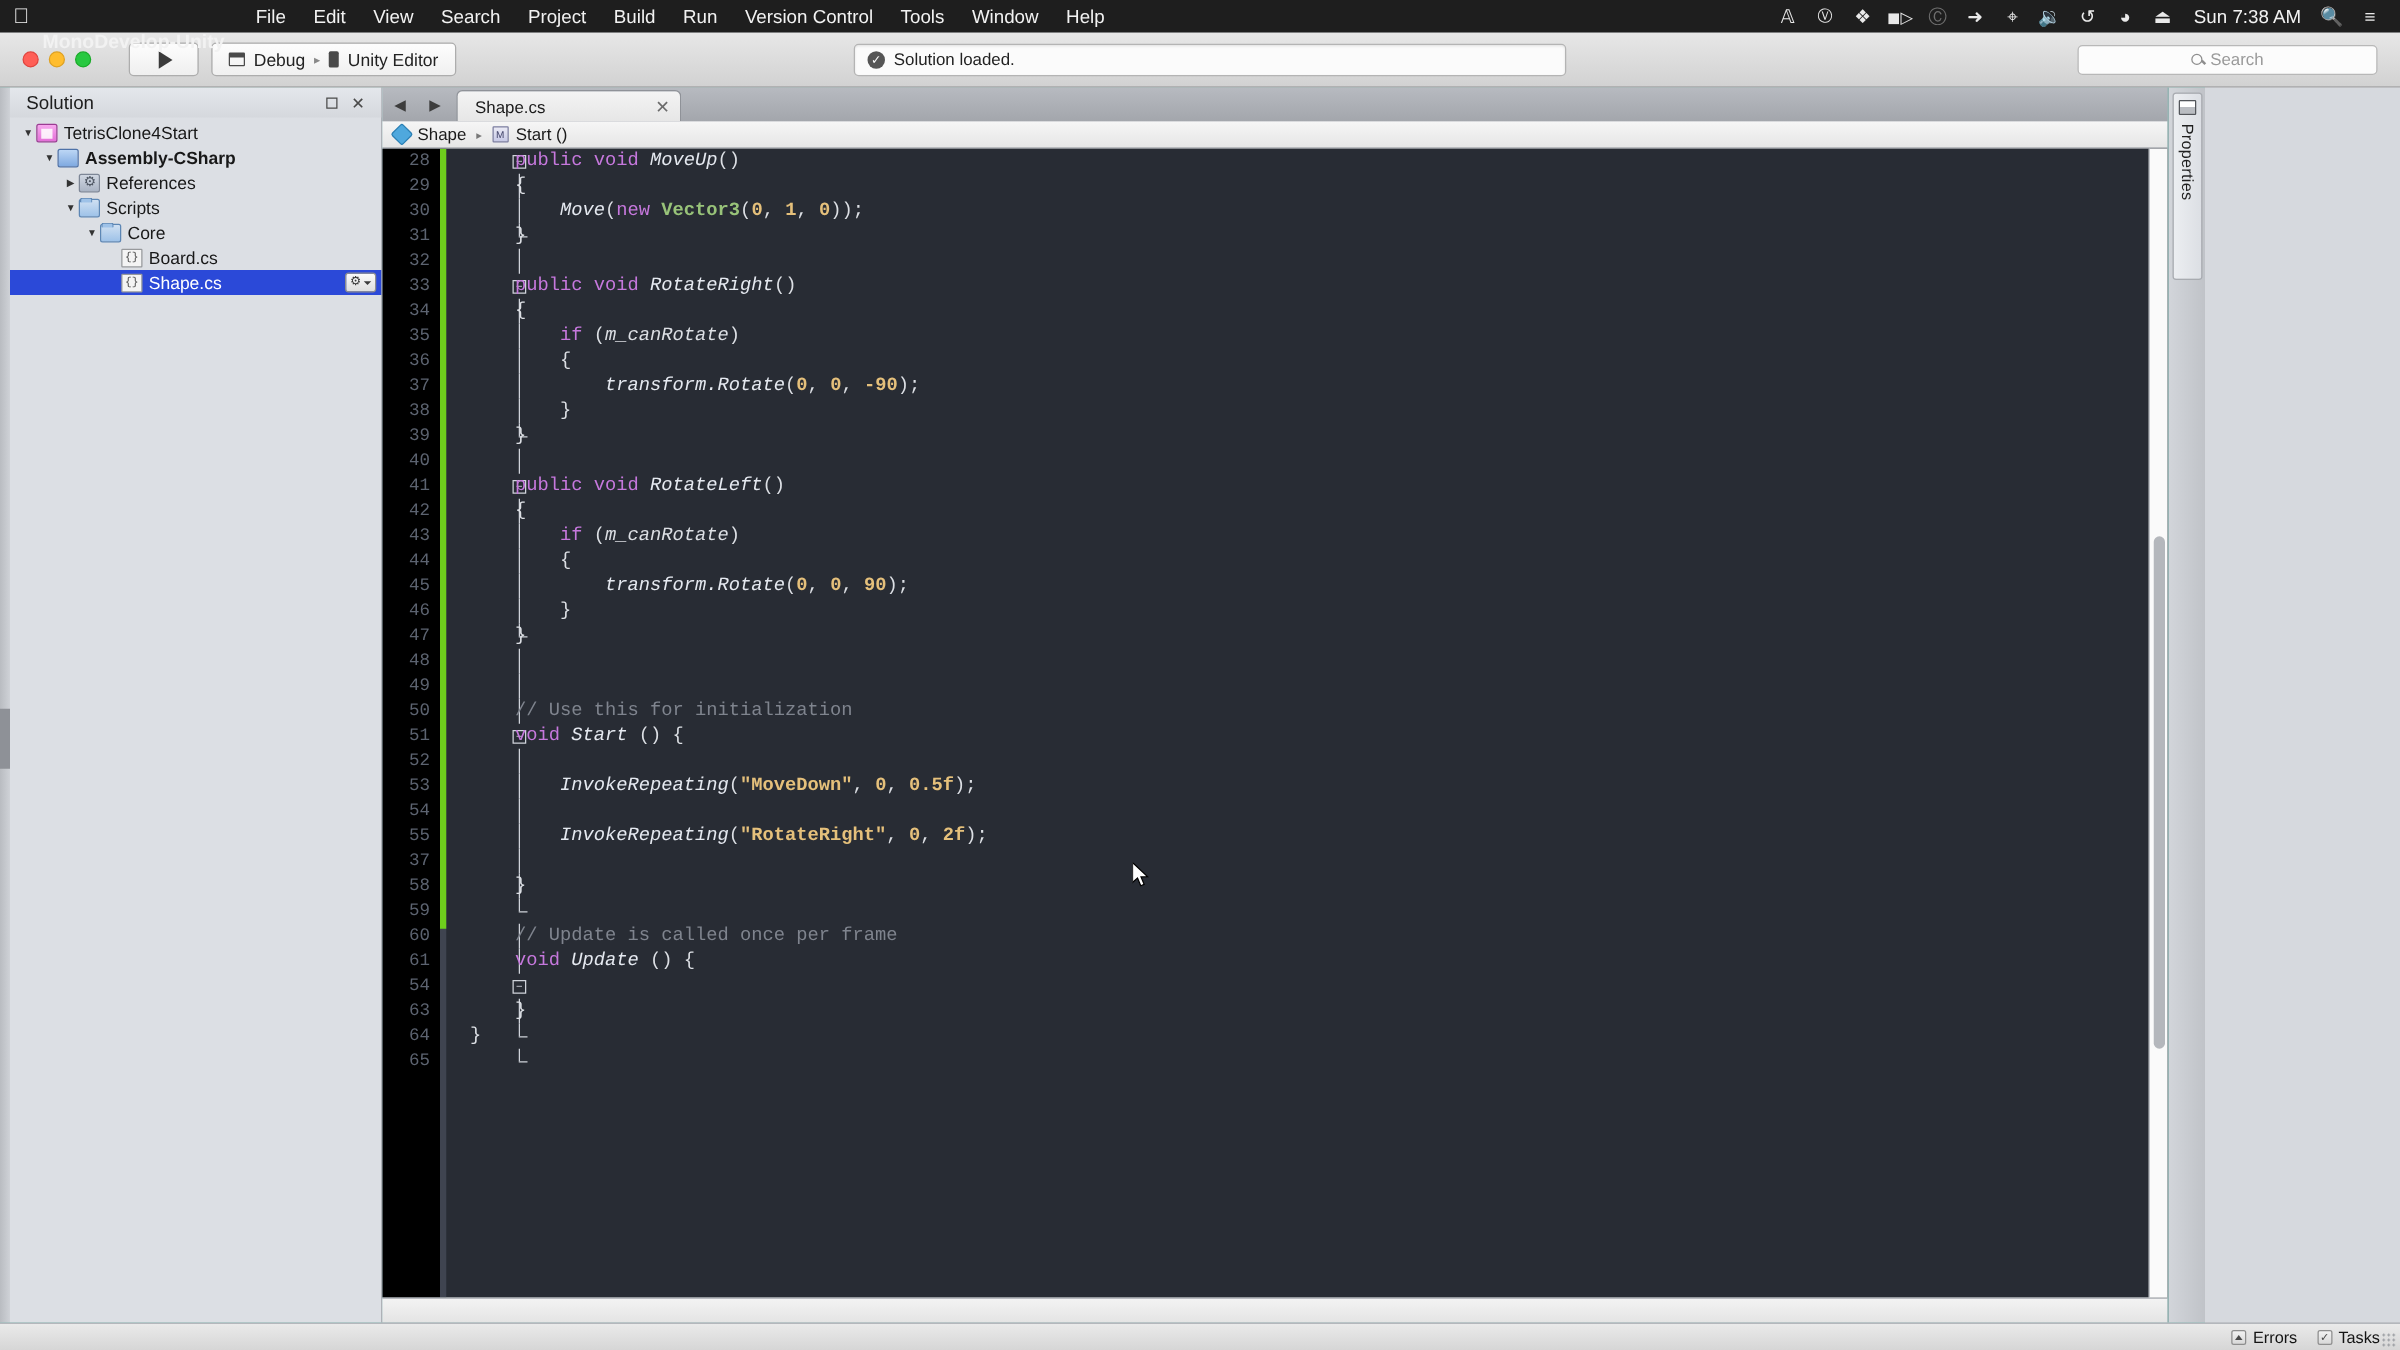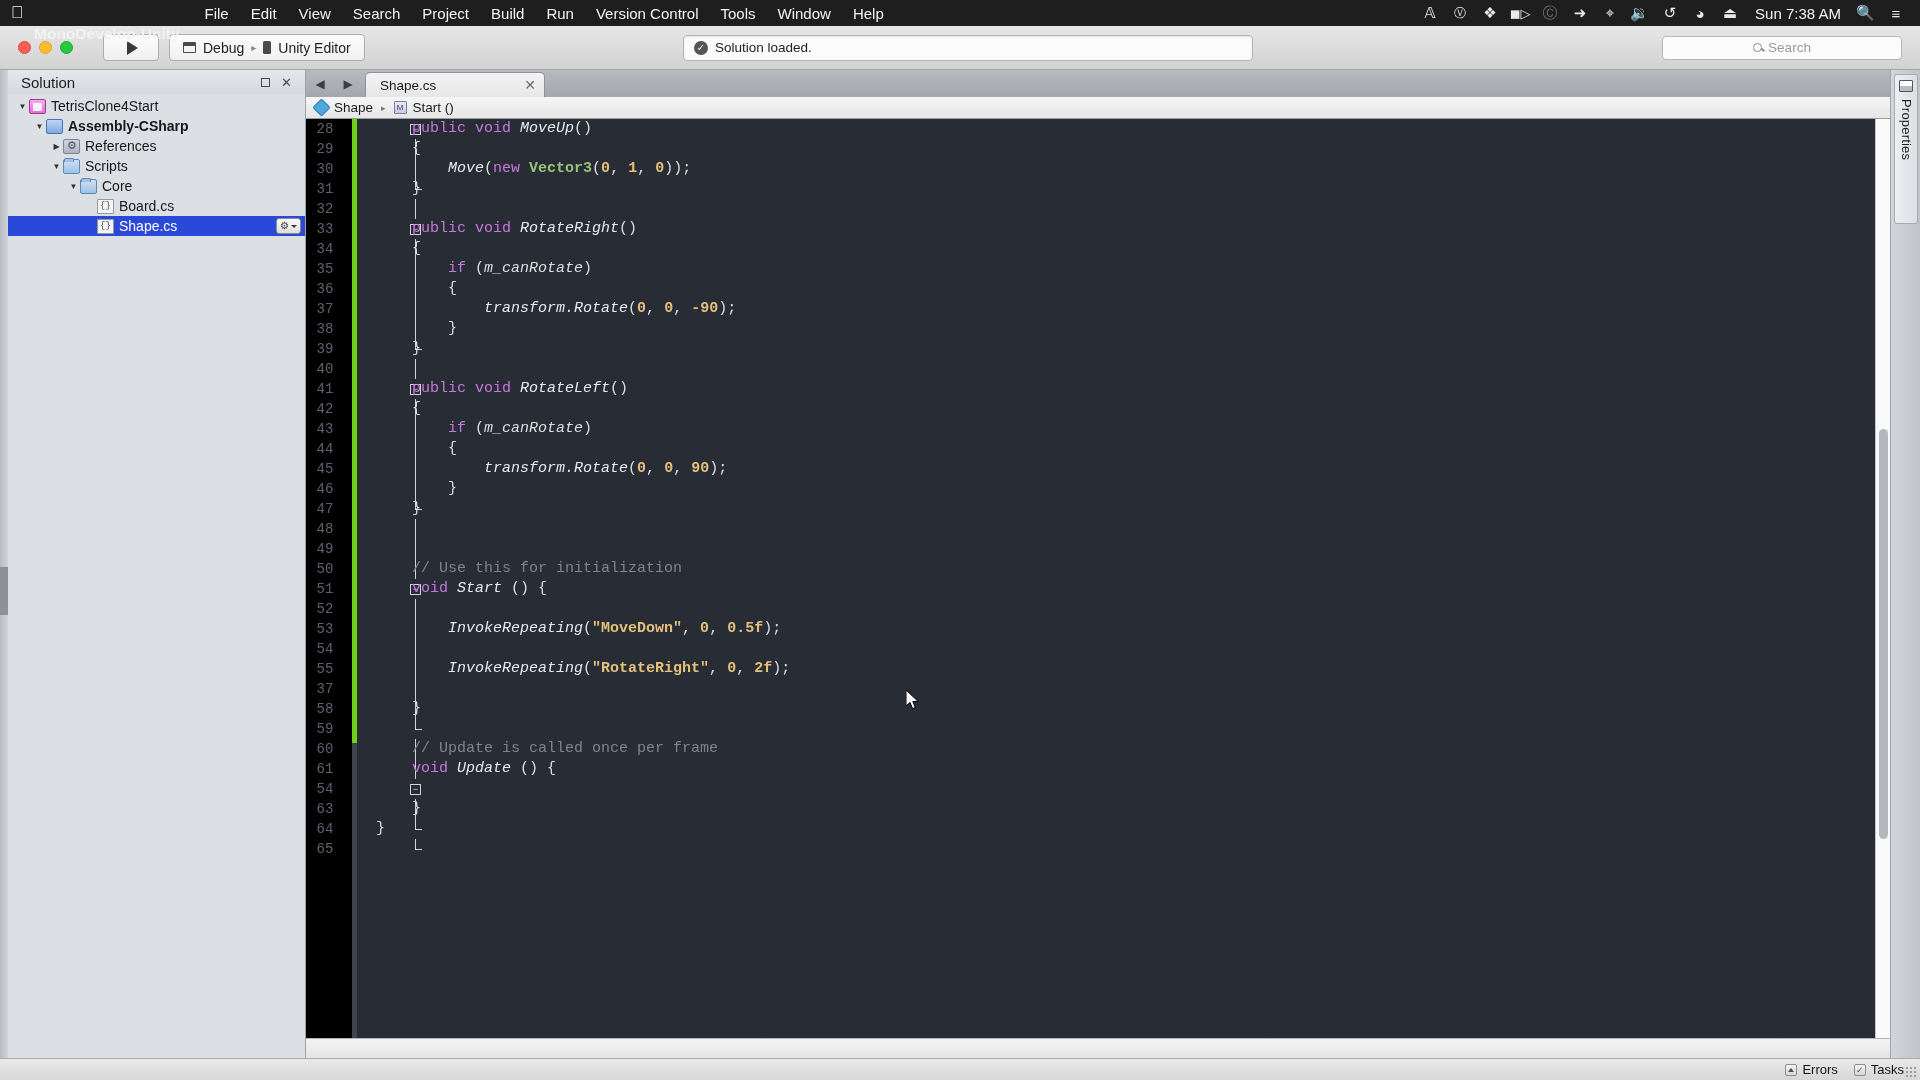--- a/index.html
+++ b/index.html
@@ -89,21 +89,21 @@
     display: flex; align-items: center; justify-content: center; gap: 6px;
     font-size: 13.5px; color: #9a9a9a;
   }
   .mag {
     width: 9px; height: 9px; border: 1.6px solid #8d8d8d; border-radius: 50%;
     position: relative;
   }
   .mag::after { content:""; position:absolute; width:4px; height:1.6px; background:#8d8d8d; transform: rotate(45deg); right:-4px; bottom:0px; }
 
   
-  .workspace { position: absolute; top: 70px; left: 0; width: 1920px; height: 988px; background: #5eead4; }
+  .workspace { position: absolute; top: 70px; left: 0; width: 1764px; height: 988px; background: #5eead4; }
 
   
   .left-strip {
     position: absolute; left: 0; top: 0; width: 8px; height: 988px;
     background: linear-gradient(90deg,#b9bcc1,#cfd2d7);
   }
   .left-strip-tab { position: absolute; left: 0; top: 497px; width: 8px; height: 48px; background: #8e9197; }
 
   
   .solution-pad {
@@ -211,21 +211,21 @@
   .foldcol { position: absolute; left: 51px; top: 0; width: 15px; height: 100%; }
 
   .codelines {
     position: absolute; left: 0; top: 0; right: 0;
     font-family: "Liberation Mono", "DejaVu Sans Mono", monospace;
     font-size: 15px;
   }
   .cl { height: 20px; line-height: 20px; position: relative; white-space: pre; }
   .cl.active { background: #31353f; border-top: 1px solid #3d424d; border-bottom: 1px solid #3d424d; }
   .ln {
-    position: absolute; left: 0; width: 38px; text-align: center;
+    position: absolute; left: 0; width: 38px; text-align: right;
     color: #5c6370; font-size: 14px;
   }
   .cl.active .ln { color: #8b919c; }
   .ctext { position: absolute; left: 70px; color: #dcdfe4; }
 
   
   .fold {
     position: absolute; left: 53px; top: 5px; width: 11px; height: 11px;
     border: 1px solid #cfd3da; background: #282c34;
     color: #cfd3da; font-size: 9px; line-height: 9px; text-align: center;

